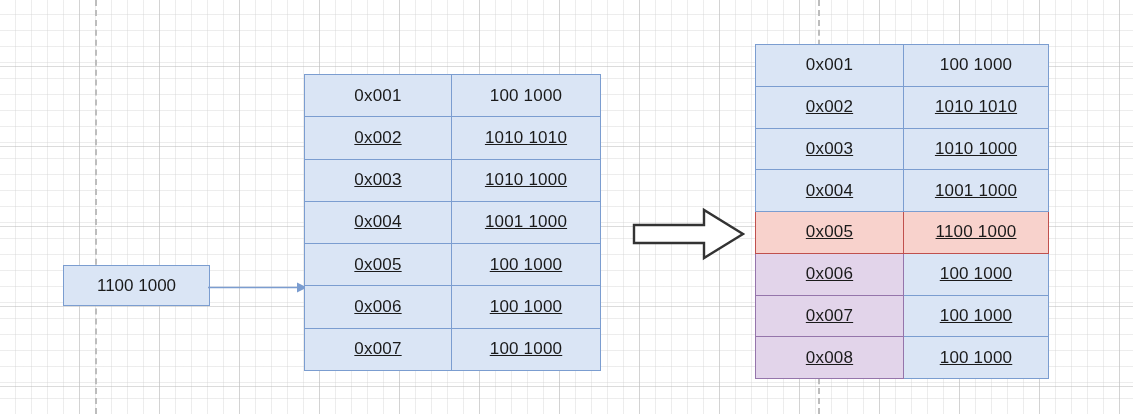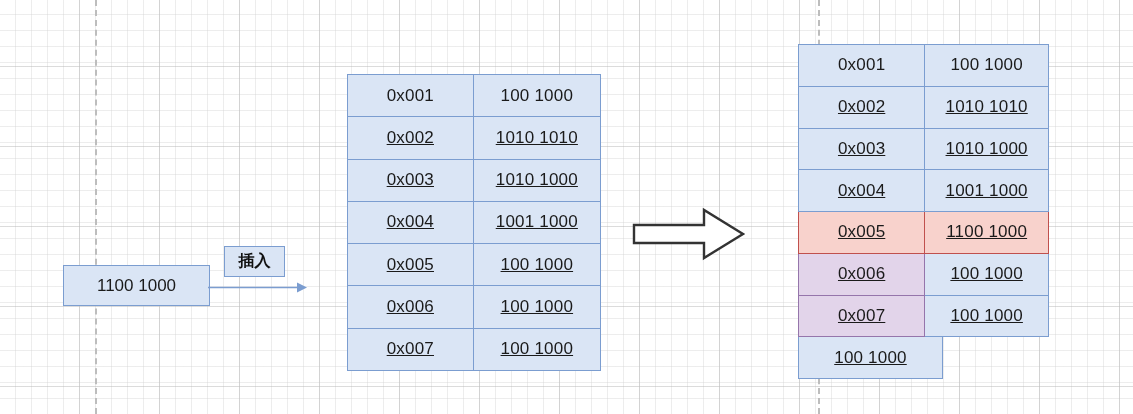--- a/index.html
+++ b/index.html
@@ -43,21 +43,20 @@
   
   .mem-table {
     position: absolute;
     display: flex;
     flex-direction: column;
     box-sizing: border-box;
   }
   .mem-row {
     display: flex;
     flex: 1 1 auto;
-    margin-left: 43px;
   }
   .mem-cell {
     display: flex;
     align-items: center;
     justify-content: center;
     box-sizing: border-box;
     font-size: 17px;
     color: #1a1a1a;
     white-space: nowrap;
     letter-spacing: 0.2px;
@@ -156,23 +155,20 @@
 
 <div id="canvas">
 
   <div class="page-guide" id="guide-left"></div>
   <div class="page-guide" id="guide-right"></div>
 
   <div id="source-box">
     <span>1100 1000</span>
   </div>
 
-  <div id="insert-label">
-    <span>插入</span>
-  </div>
 
   <svg id="connector" viewBox="0 0 100 32">
     <line x1="0" y1="15.5" x2="89" y2="15.5" stroke="#7b9dd0" stroke-width="1.6"></line>
     <polygon points="89,10.5 99,15.5 89,20.5" fill="#7b9dd0"></polygon>
   </svg>
 
   <svg id="block-arrow" viewBox="0 0 114 54">
     <polygon points="2,18 72,18 72,3 111,27 72,51 72,36 2,36" fill="#ffffff" stroke="#333333" stroke-width="2.4" stroke-linejoin="miter"></polygon>
   </svg>
 
@@ -230,17 +226,18 @@
       </div>
       <div class="mem-row">
         <div class="mem-cell addr-col cell-purple">0x006</div>
         <div class="mem-cell value-col cell-blue">100 1000</div>
       </div>
       <div class="mem-row">
         <div class="mem-cell addr-col cell-purple">0x007</div>
         <div class="mem-cell value-col cell-blue">100 1000</div>
       </div>
       <div class="mem-row">
+        <div class="mem-cell addr-col cell-purple">0x008</div>
         <div class="mem-cell value-col cell-blue">100 1000</div>
       </div>
     </div>
 
 </div>
 
 </body></html>

